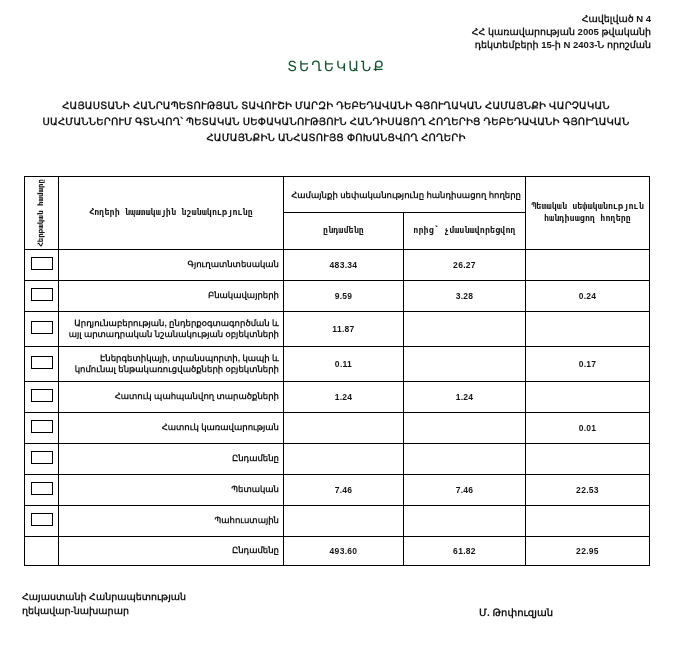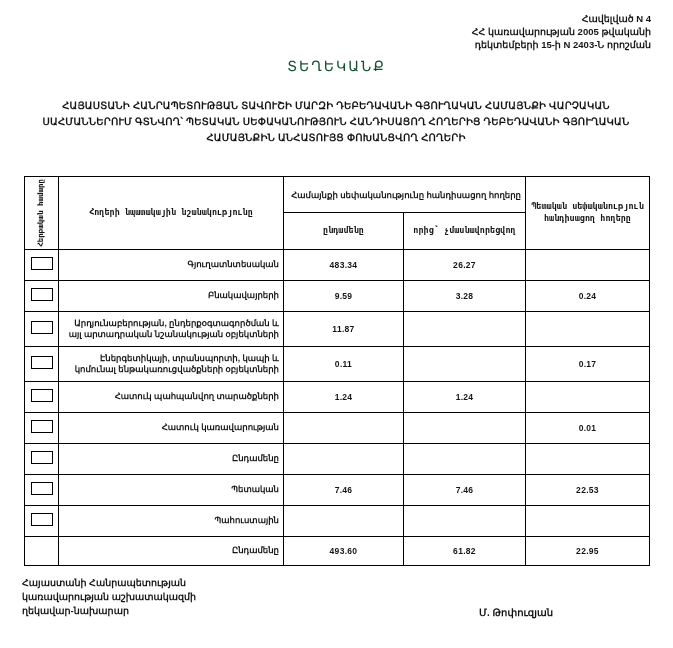--- a/index.html
+++ b/index.html
@@ -256,19 +256,18 @@
         <td class="cellname">Ընդամենը</td>
         <td class="num">493.60</td>
         <td class="num">61.82</td>
         <td class="num">22.95</td>
       </tr>
     </tbody>
   </table>
 
   <div class="footer">
     <div>Հայաստանի Հանրապետության</div>
-    <div>կառավարության աշխատակազմի</div>
     <div>ղեկավար-նախարար</div>
   </div>
 
   <div class="signature">Մ. Թոփուզյան</div>
 
 </div>
 
 </body></html>

